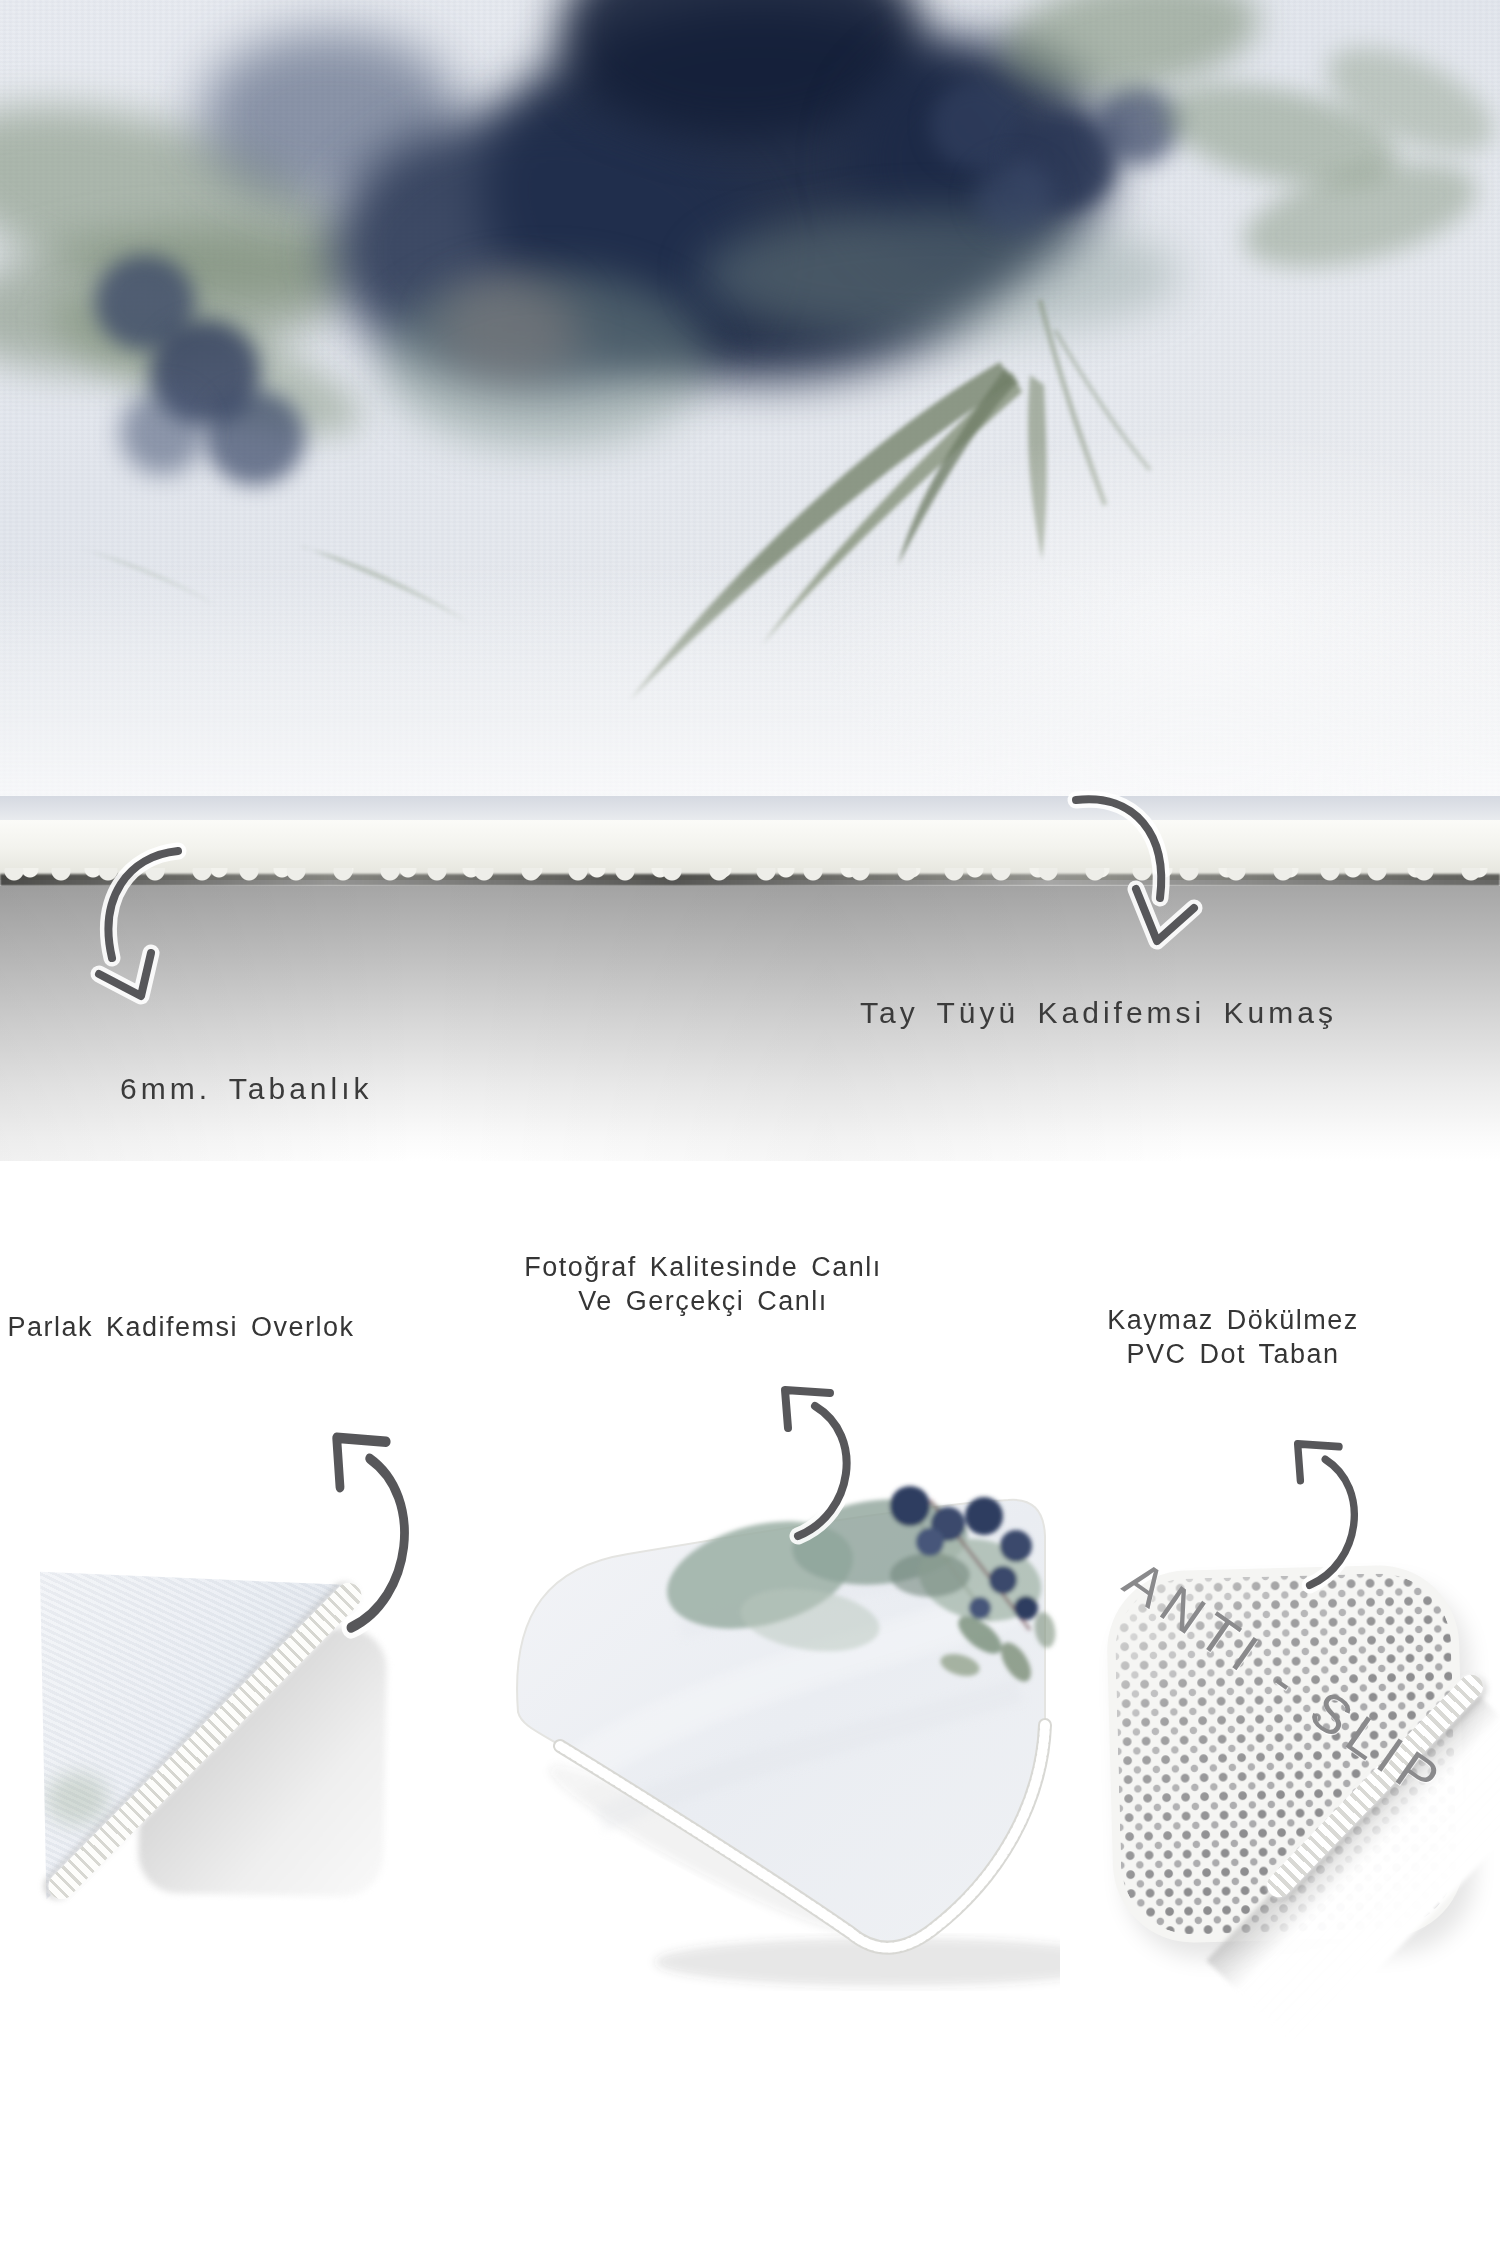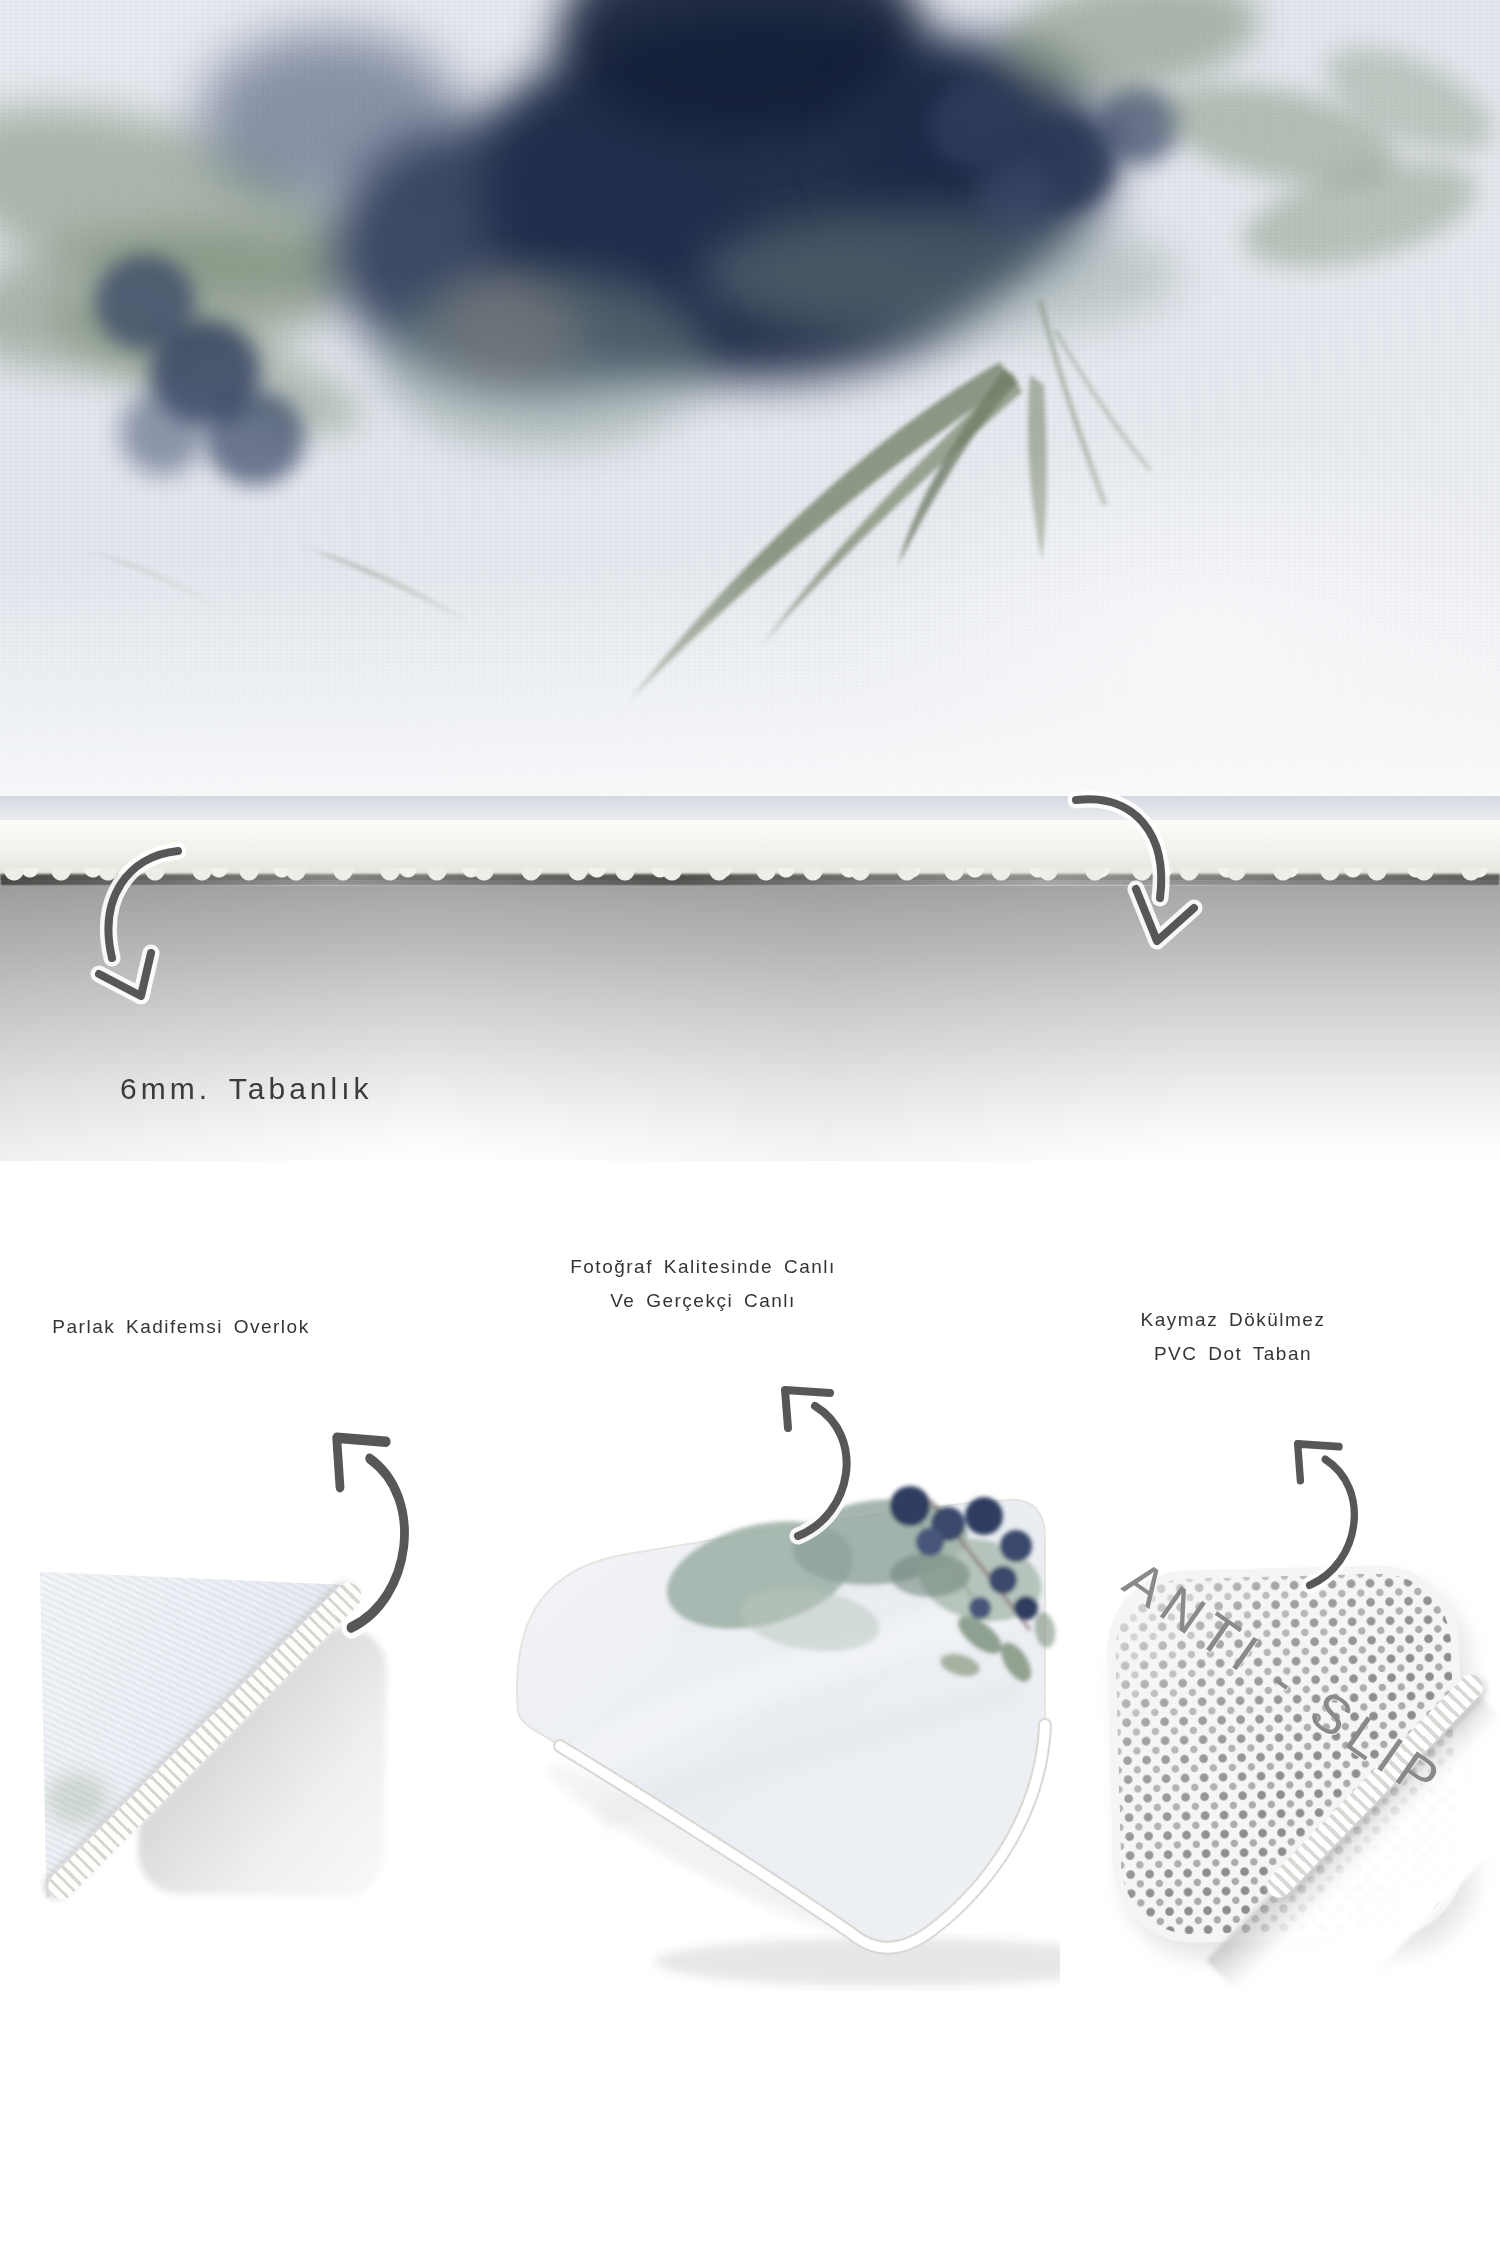--- a/index.html
+++ b/index.html
@@ -31,21 +31,21 @@
   .gapline{position:absolute;left:0;top:874px;width:1500px;height:12px;filter:blur(1px);
         background:linear-gradient(90deg,rgba(43,43,40,.85),rgba(43,43,40,.5) 22%,rgba(43,43,40,.8) 45%,rgba(43,43,40,.42) 70%,rgba(43,43,40,.72) 100%);}
   .floorshadow{position:absolute;left:0;top:886px;width:1500px;height:275px;
         background:linear-gradient(#a6a6a6 0%,#bcbcbc 22%,#d6d6d6 48%,#ececec 72%,#fbfbfb 92%,#ffffff 100%);}
   .floorshadow .side{position:absolute;inset:0;
         background:linear-gradient(90deg,rgba(0,0,0,.06),rgba(0,0,0,0) 28%,rgba(0,0,0,.04) 55%,rgba(0,0,0,0) 80%);}
 
   
   .lbl{position:absolute;color:#3b3b3b;font-size:30px;letter-spacing:4px;word-spacing:6px;white-space:nowrap;}
   .hdr{position:absolute;transform:translateX(-50%);text-align:center;color:#353535;
-       font-size:19px;line-height:34px;letter-spacing:1.5px;word-spacing:4px;white-space:nowrap;}
+       font-size:27px;line-height:34px;letter-spacing:1.5px;word-spacing:4px;white-space:nowrap;}
 
   
   .arrow{position:absolute;overflow:visible;}
   .arrow path,.arrow polyline{fill:none;}
   .casing{stroke:#ffffff;stroke-width:17;stroke-linecap:round;stroke-linejoin:round;opacity:.9;}
   .ink{stroke:#57575a;stroke-width:8;stroke-linecap:round;stroke-linejoin:round;}
 
   
   .f-overlock{position:absolute;left:40px;top:1565px;width:340px;height:345px;}
   .f-overlock .shadowbox{position:absolute;left:100px;top:62px;width:245px;height:268px;border-radius:40px;
@@ -157,20 +157,21 @@
     <polyline class="ink" points="99,974 141,996 151,953"></polyline>
   </svg>
   <svg class="arrow" style="left:1060px;top:780px;" width="145" height="175" viewBox="1060 780 145 175">
     <path class="casing" d="M 1076 800 C 1135 793, 1168 835, 1160 898"></path>
     <polyline class="casing" points="1136,889 1157,941 1194,908"></polyline>
     <path class="ink" d="M 1076 800 C 1135 793, 1168 835, 1160 898"></path>
     <polyline class="ink" points="1136,889 1157,941 1194,908"></polyline>
   </svg>
 
   <div class="lbl" style="left:120px;top:1032px;margin-top:40px;">6mm. Tabanlık</div>
+  <div class="lbl" style="left:860px;top:996px;width:400px;text-align:center;">Tay Tüyü Kadifemsi Kumaş</div>
 
   <div class="hdr" style="left:181px;top:1310px;">
     <div>Parlak Kadifemsi Overlok</div>
   </div>
   <div class="hdr" style="left:703px;top:1250px;">
     <div>Fotoğraf Kalitesinde Canlı</div>
     <div>Ve Gerçekçi Canlı</div>
   </div>
   <div class="hdr" style="left:1233px;top:1303px;">
     <div>Kaymaz Dökülmez</div>

